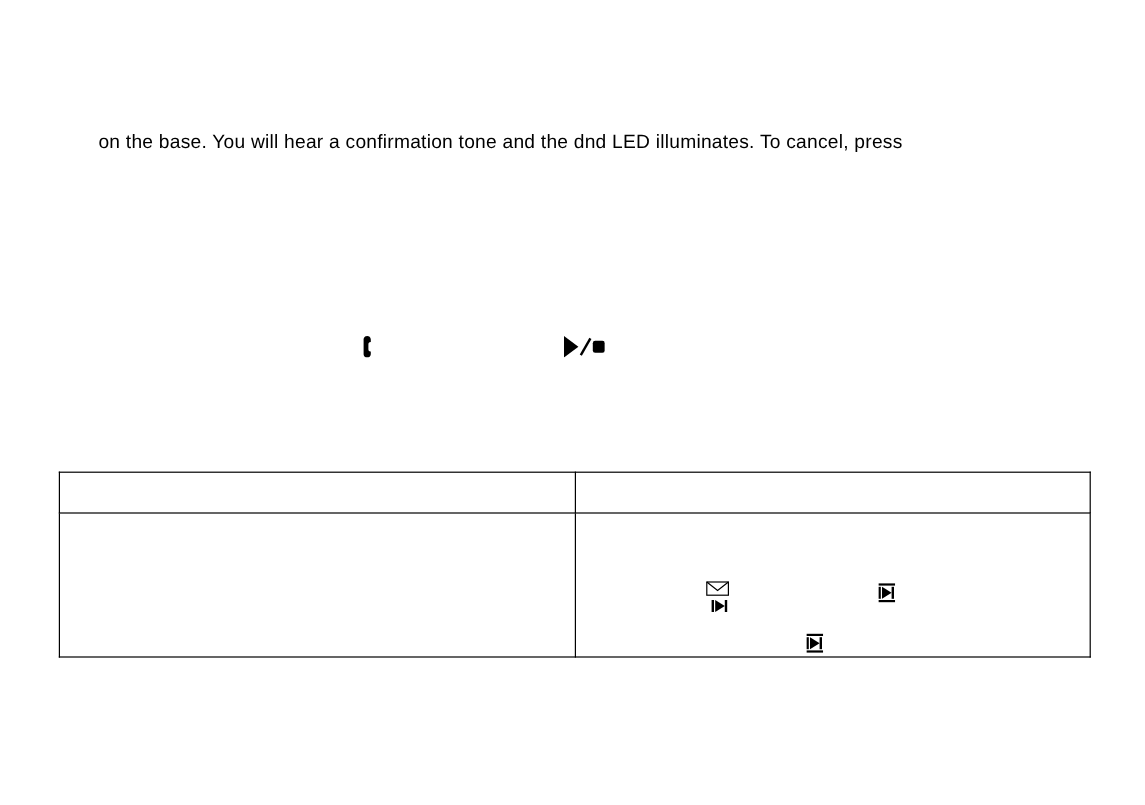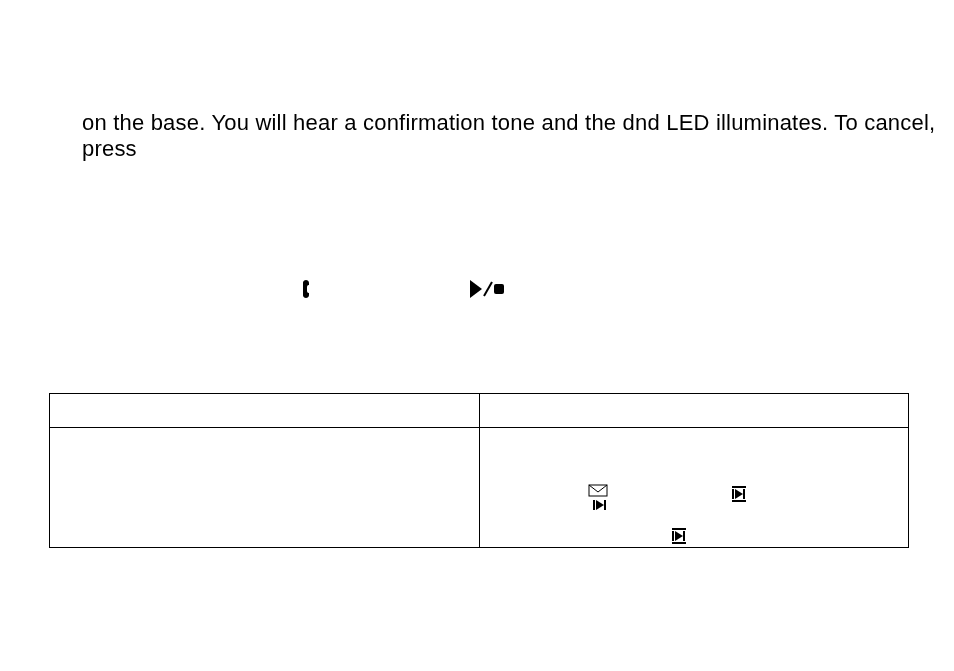--- a/index.html
+++ b/index.html
@@ -18,21 +18,21 @@
   }
   .content {
     position: absolute;
     left: 0;
     right: 0;
   }
   .line1 {
     position: absolute;
     left: 82px;
     top: 110px;
-    font-size: 22px;
+    font-size: 16px;
     letter-spacing: 0.2px;
   }
   .icons-row {
     position: absolute;
     top: 278px;
     left: 0;
     width: 100%;
   }
   .icon1 {
     position: absolute;

